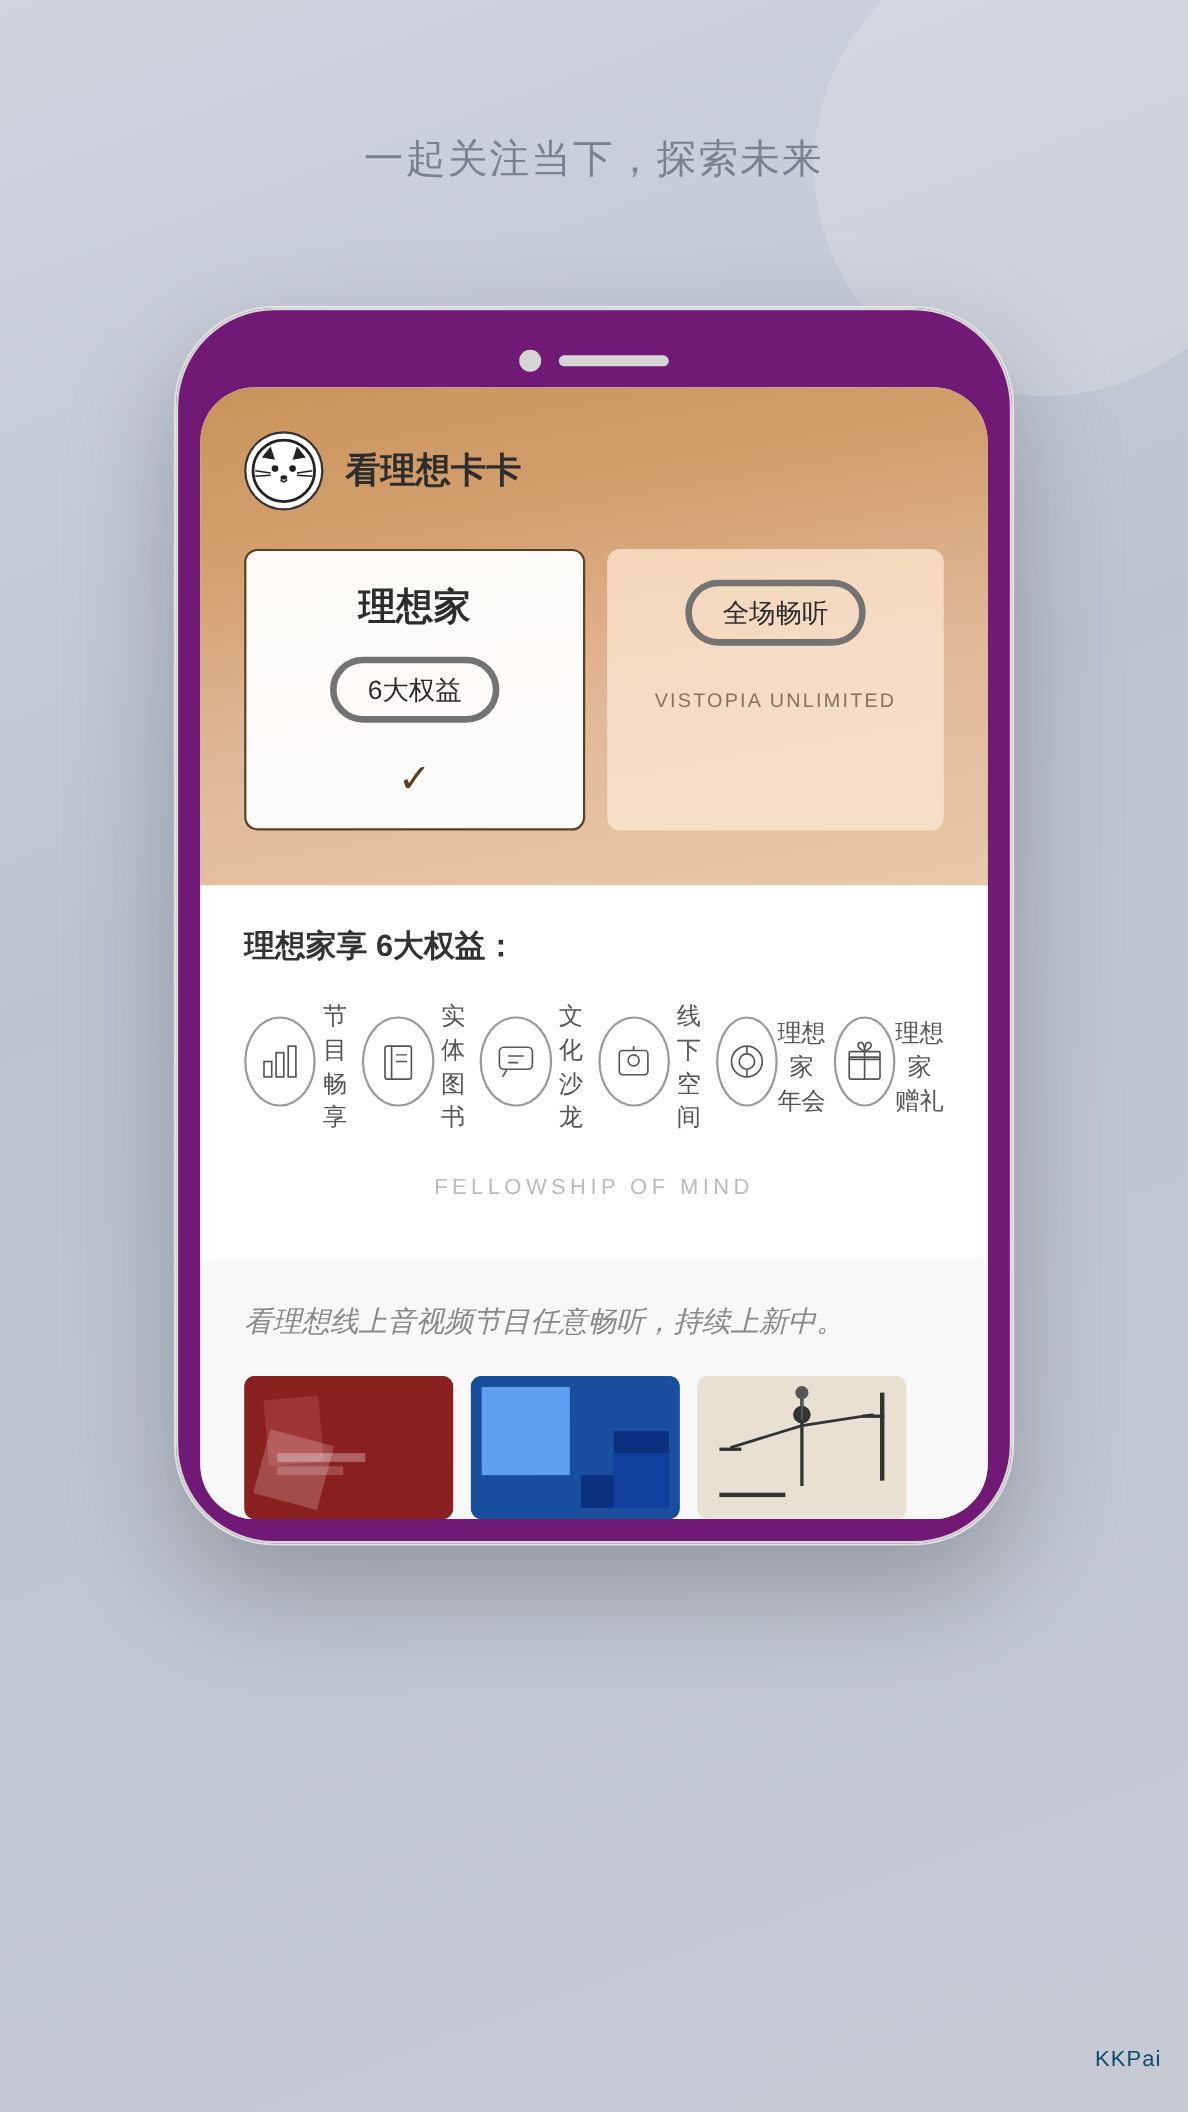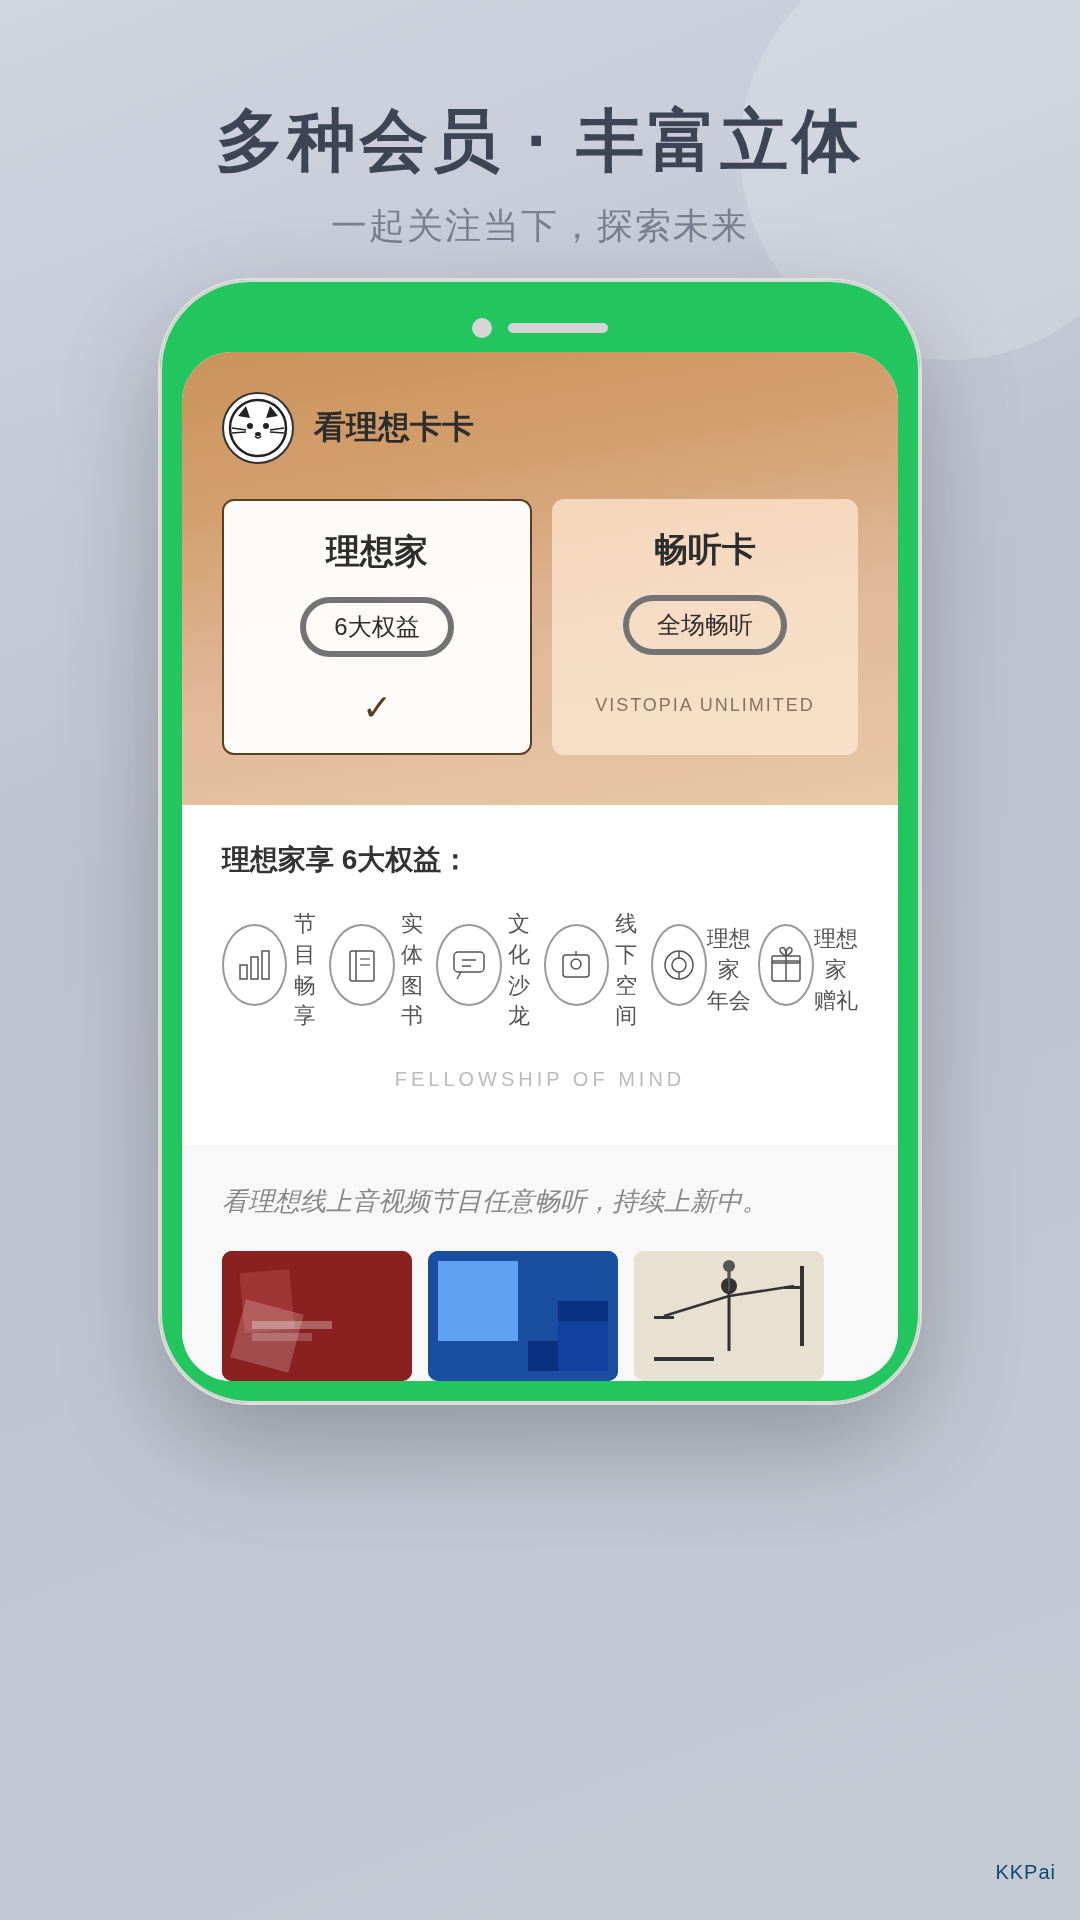--- a/index.html
+++ b/index.html
@@ -58,21 +58,21 @@
     .phone-wrapper {
       position: absolute;
       top: 280px;
       left: 50%;
       transform: translateX(-50%);
       width: 760px;
       z-index: 3;
     }
 
     .phone-outer {
-      background: #22c55e;
+      background: #701a75;
       border-radius: 90px;
       padding: 22px;
       box-shadow:
         0 0 0 2px #e0e0e0,
         0 40px 100px rgba(0,0,0,0.25),
         inset 0 0 0 2px #d8d8d8;
       position: relative;
     }
 
     
@@ -391,21 +391,20 @@
       z-index: 10;
     }
   </style>
 </head>
 <body>
 
 <div class="bg"></div>
 <div class="bg-circle"></div>
 
 <div class="header">
-  <div class="header-title">多种会员 · 丰富立体</div>
   <div class="header-subtitle">一起关注当下，探索未来</div>
 </div>
 
 <div class="phone-wrapper">
   <div class="phone-outer">
     <div class="phone-top">
       <div class="phone-camera"></div>
       <div class="phone-speaker"></div>
     </div>
     <div class="phone-screen">
@@ -438,21 +437,20 @@
             <div class="brand-name">看理想卡卡</div>
           </div>
 
           <div class="cards-row">
             <div class="membership-card active">
               <div class="card-title">理想家</div>
               <div class="card-badge">6大权益</div>
               <div class="card-check">✓</div>
             </div>
             <div class="membership-card secondary">
-              <div class="card-title">畅听卡</div>
               <div class="card-badge">全场畅听</div>
               <div class="card-subtitle">VISTOPIA UNLIMITED</div>
             </div>
           </div>
         </div>
 
         <div class="benefits-section">
           <div class="benefits-title">理想家享 6大权益：</div>
           <div class="benefits-icons">
 

